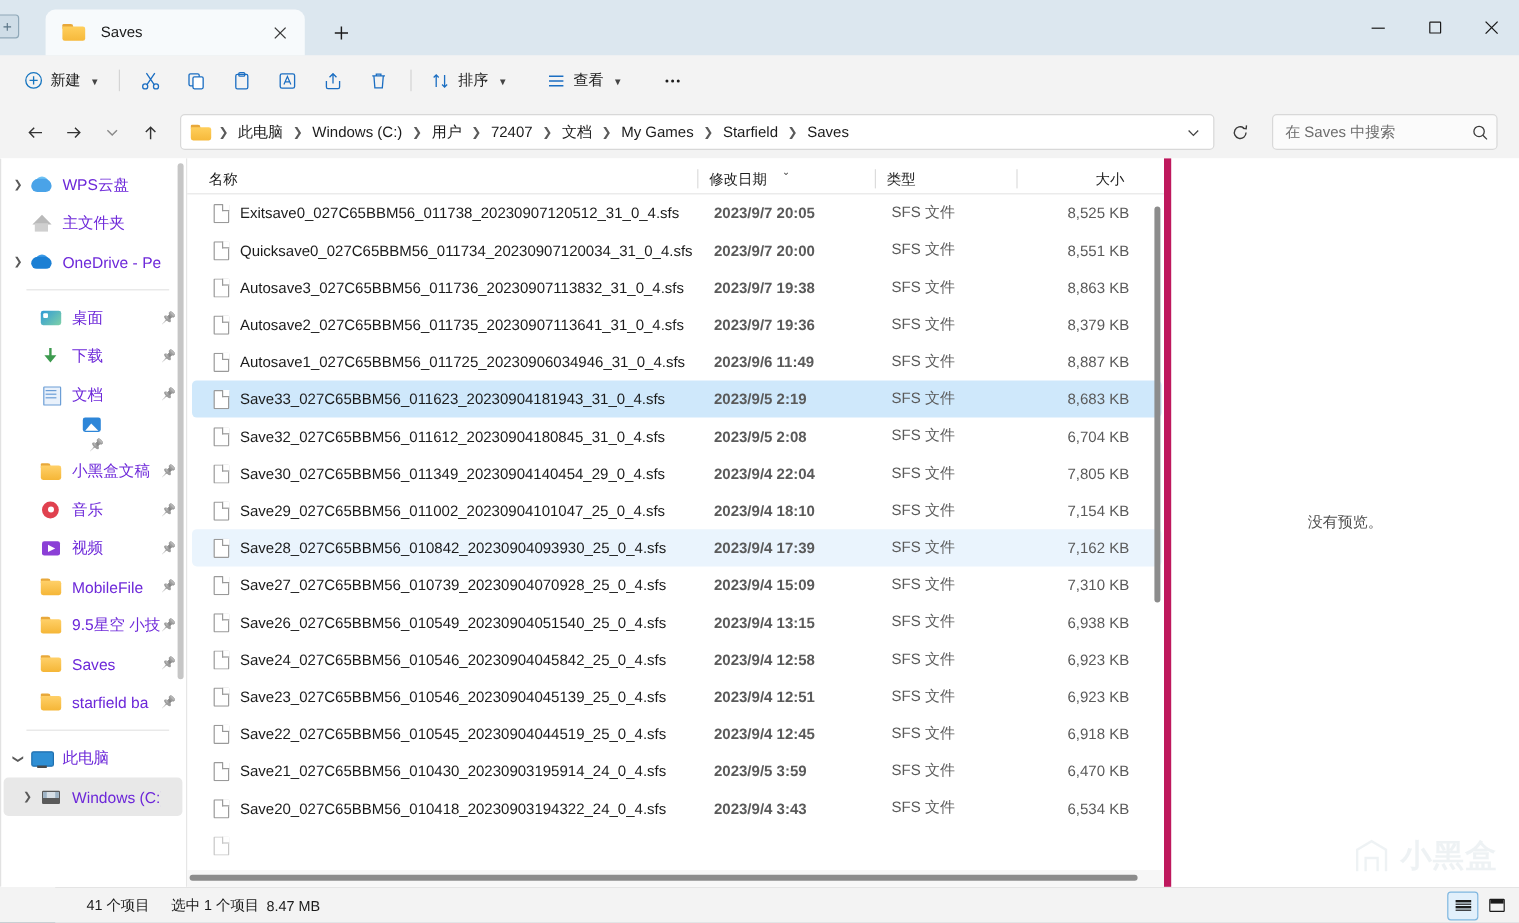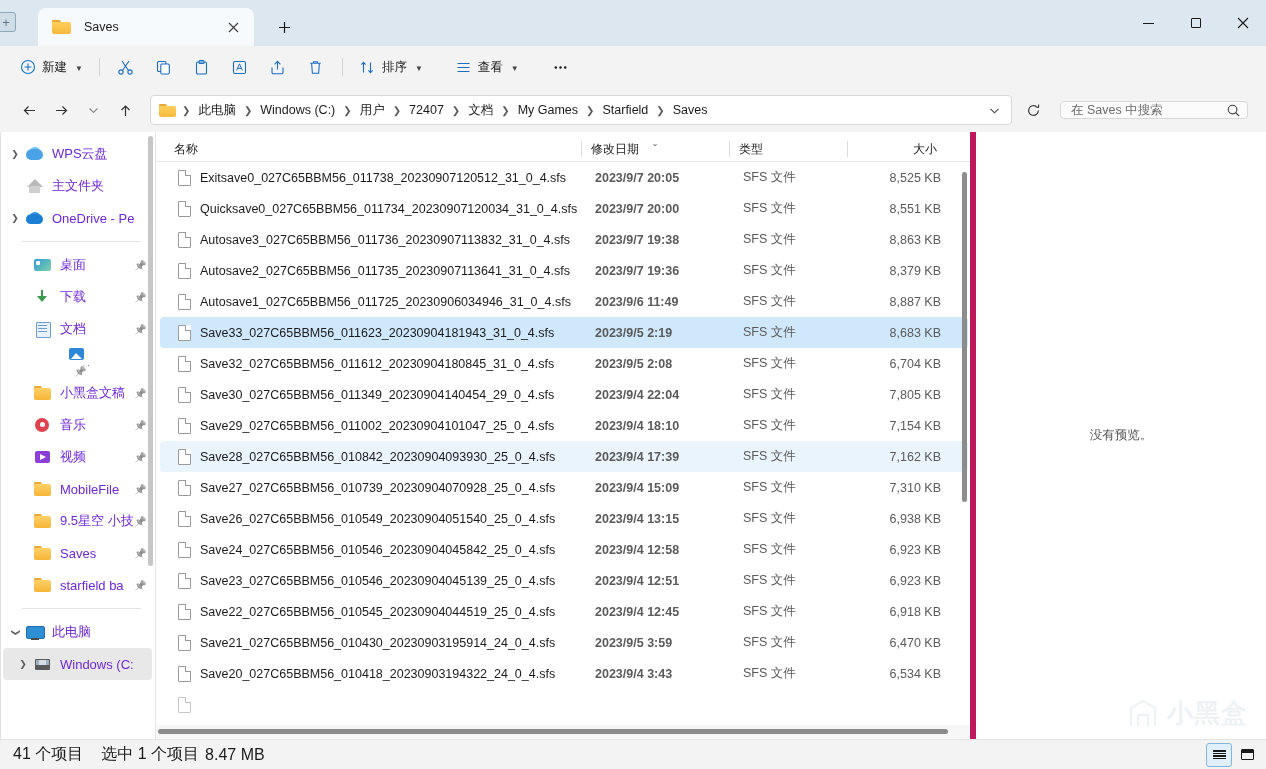--- a/index.html
+++ b/index.html
@@ -118,21 +118,21 @@
   .crumb-folder::before { content:""; position:absolute; left:0; top:1px; width:8px;height:3.5px;background:#e8a83a;border-radius:1px 2px 0 0;}
   .crumb-folder::after { content:""; position:absolute; left:0; top:3px; width:17px;height:11px;background:linear-gradient(180deg,#ffcf5c,#f6b93b);border-radius:1px 2px 2px 2px;}
   .crumb {
     font-size: 12.5px; color: #1b1b1b; padding: 3px 5px; border-radius: 3px; white-space: nowrap;
   }
   .crumb-sep { color: #5b5b5b; font-size: 10px; padding: 0 3px; user-select:none; }
   .addr-right { display: flex; align-items: center; margin-left: auto; }
   .addr-icon-btn { width: 26px; height: 26px; display:flex; align-items:center; justify-content:center; color:#3a3a3a; border-radius:3px;}
   #refreshbtn { width: 30px; height: 30px; display:flex; align-items:center; justify-content:center; color:#3a3a3a; margin-left:4px; border-radius:4px;}
   #searchbox {
-    width: 188px; height: 18px; margin-left: 10px;
+    width: 188px; height: 30px; margin-left: 10px;
     background: #fbfbfb; border: 1px solid #d8d8d8; border-radius: 4px;
     display: flex; align-items: center; padding: 0 6px 0 10px;
   }
   #searchbox input {
     flex: 1; border: none; outline: none; background: transparent;
     font-size: 12.5px; color: #1b1b1b; font-family: inherit; min-width:0;
   }
   #searchbox input::placeholder { color: #6d6d6d; }
 
   
@@ -302,23 +302,24 @@
   }
   #wm-logo { width: 34px; height: 34px; position: relative; }
   #wm-text { font-size: 26px; color: #c9d6dd; letter-spacing: 1px; font-weight: 700; }
 
   
   #statusbar {
     height: 30px; min-height: 30px;
     background: #f3f3f3;
     border-top: 1px solid #e4e4e4;
     display: flex; align-items: center;
-    padding: 0 6px 0 13px;
-    font-size: 16px; color: #1b1b1b;
+    padding: 0 6px 0 26px;
+    font-size: 12px; color: #1b1b1b;
     gap: 18px;
+    margin-left: 46px;
   }
   #viewtoggle { margin-left: auto; display: flex; gap: 2px; align-items: center; }
   .vt-btn {
     width: 26px; height: 24px; display: flex; align-items: center; justify-content: center;
     border-radius: 3px; color: #1b1b1b;
   }
   .vt-btn.active { background: #e2f0fb; border: 1px solid #7fb7e0; }
   .vt-lines { width: 13px; height: 9px; display:flex; flex-direction:column; justify-content:space-between;}
   .vt-lines i { display:block; height:1.5px; background:#1b1b1b; }
   .vt-box { width: 13px; height: 11px; border: 1.5px solid #1b1b1b; border-radius:1px; position:relative;}

